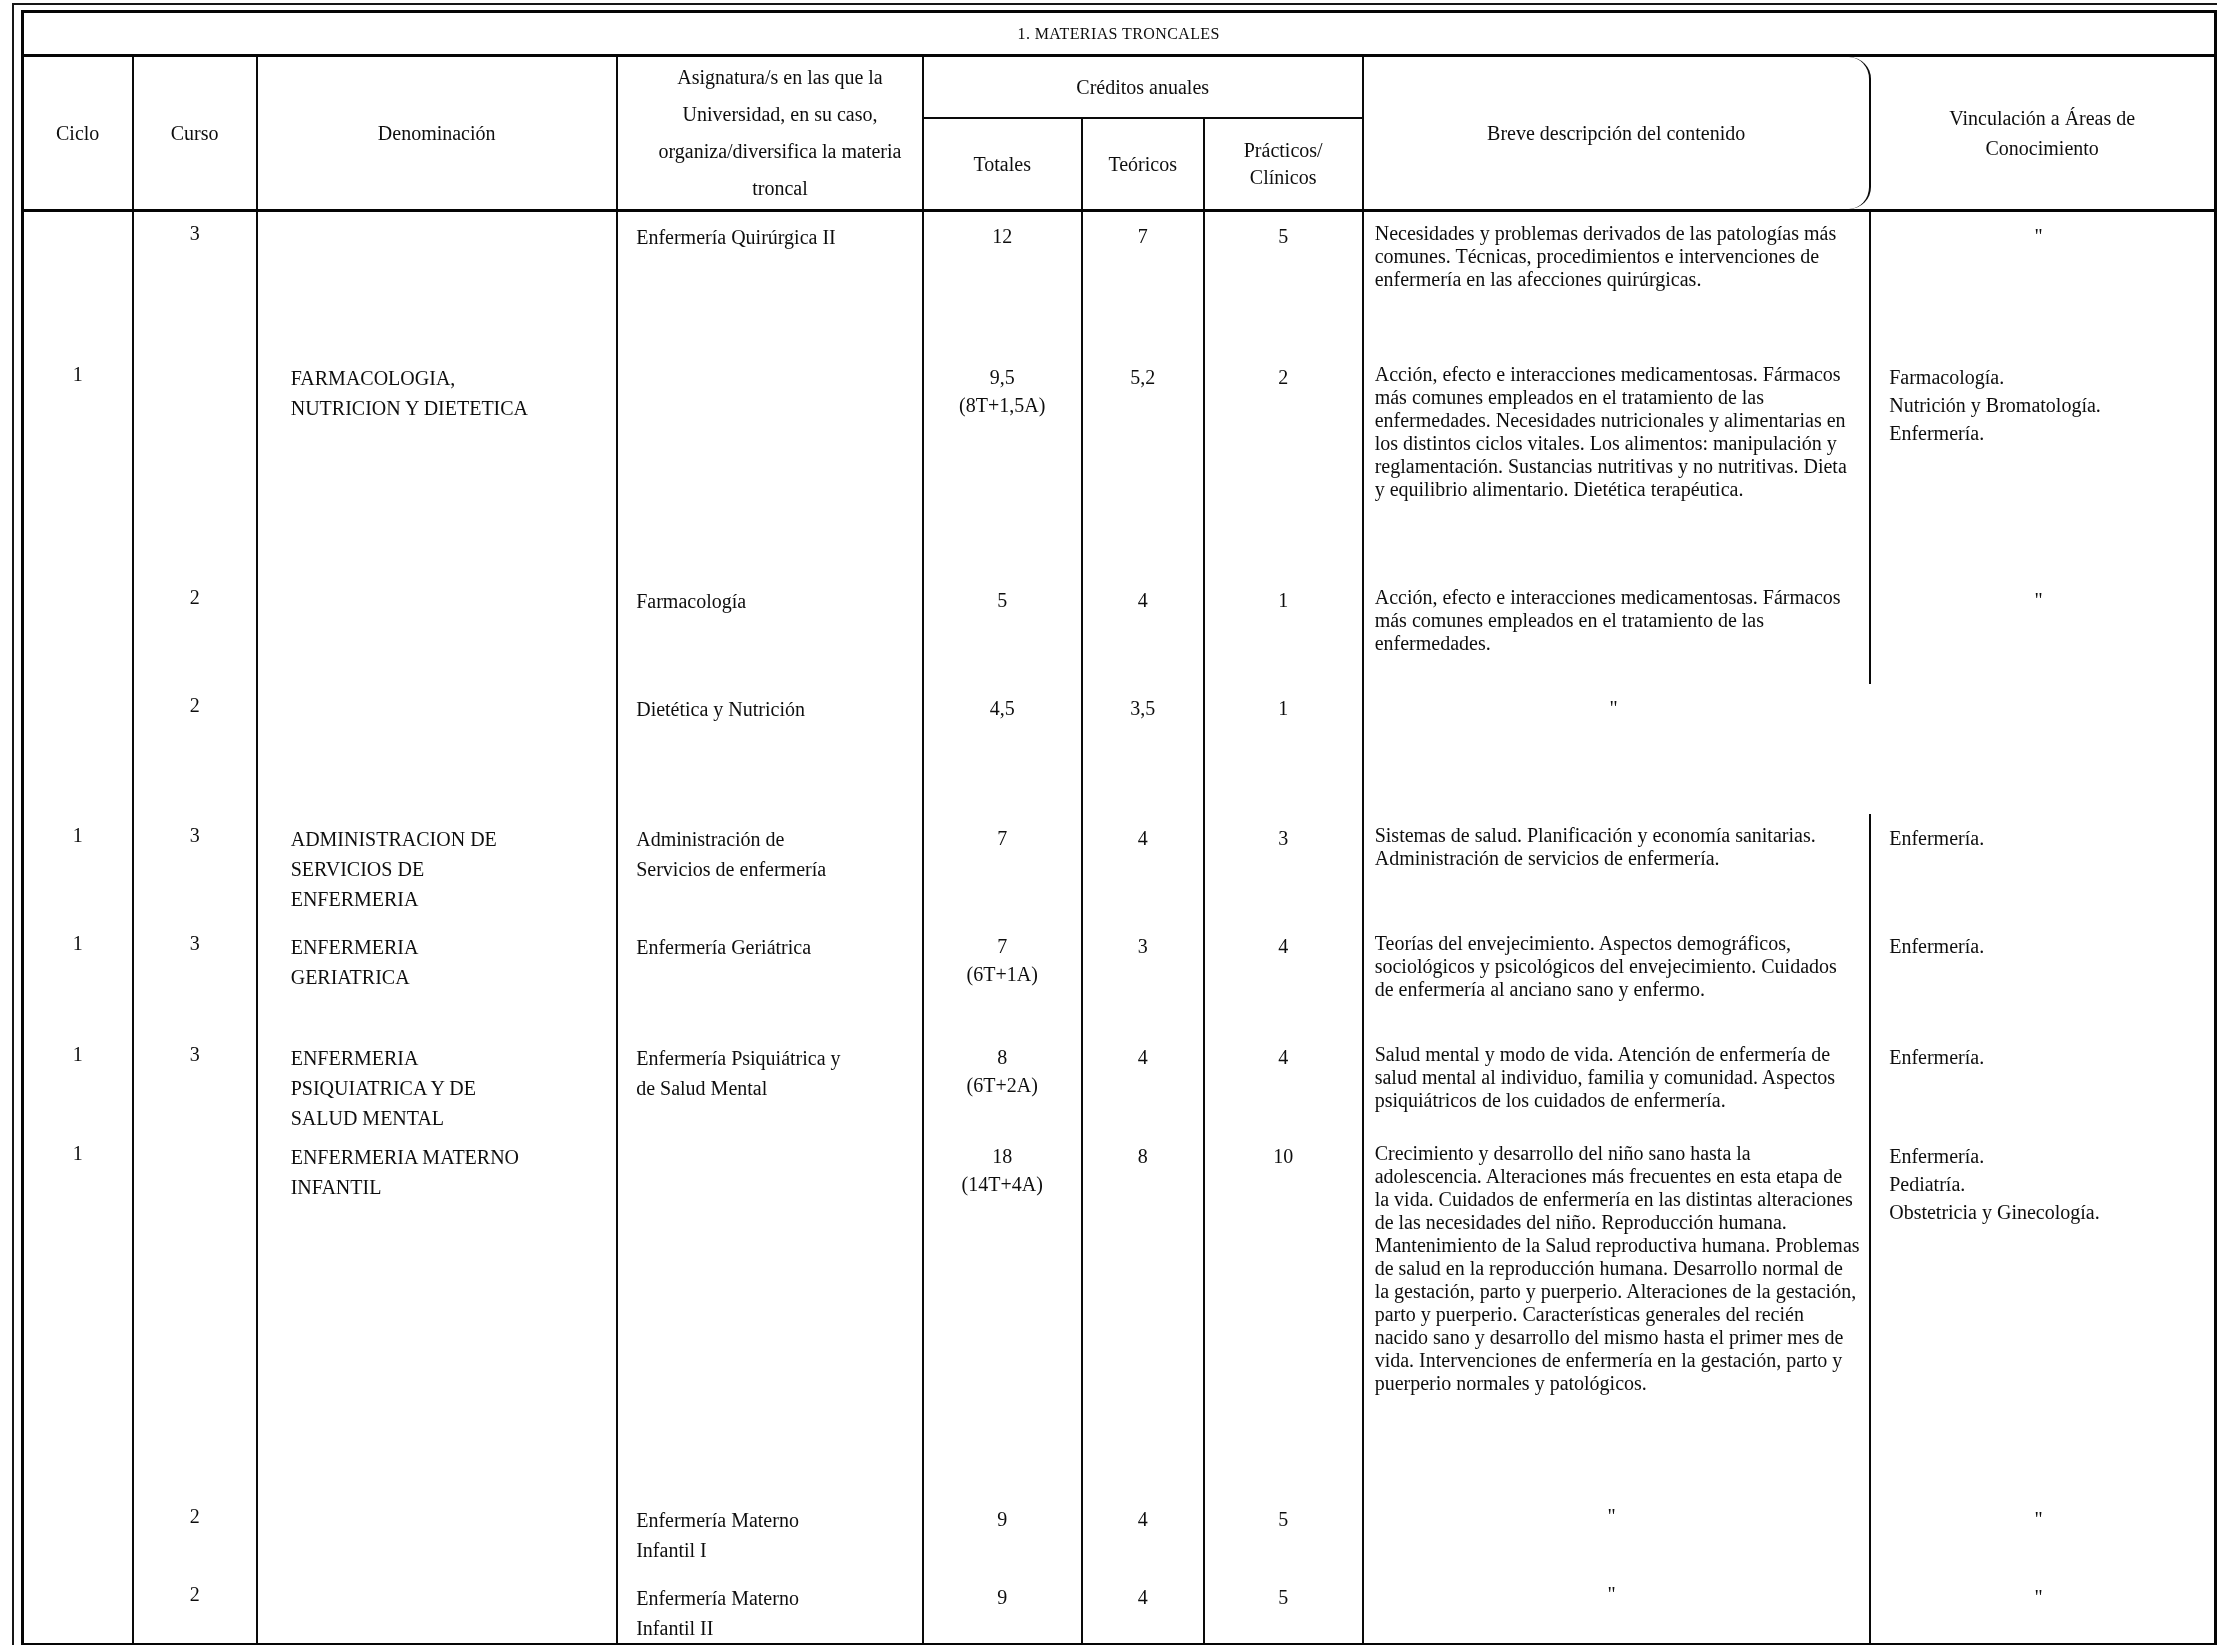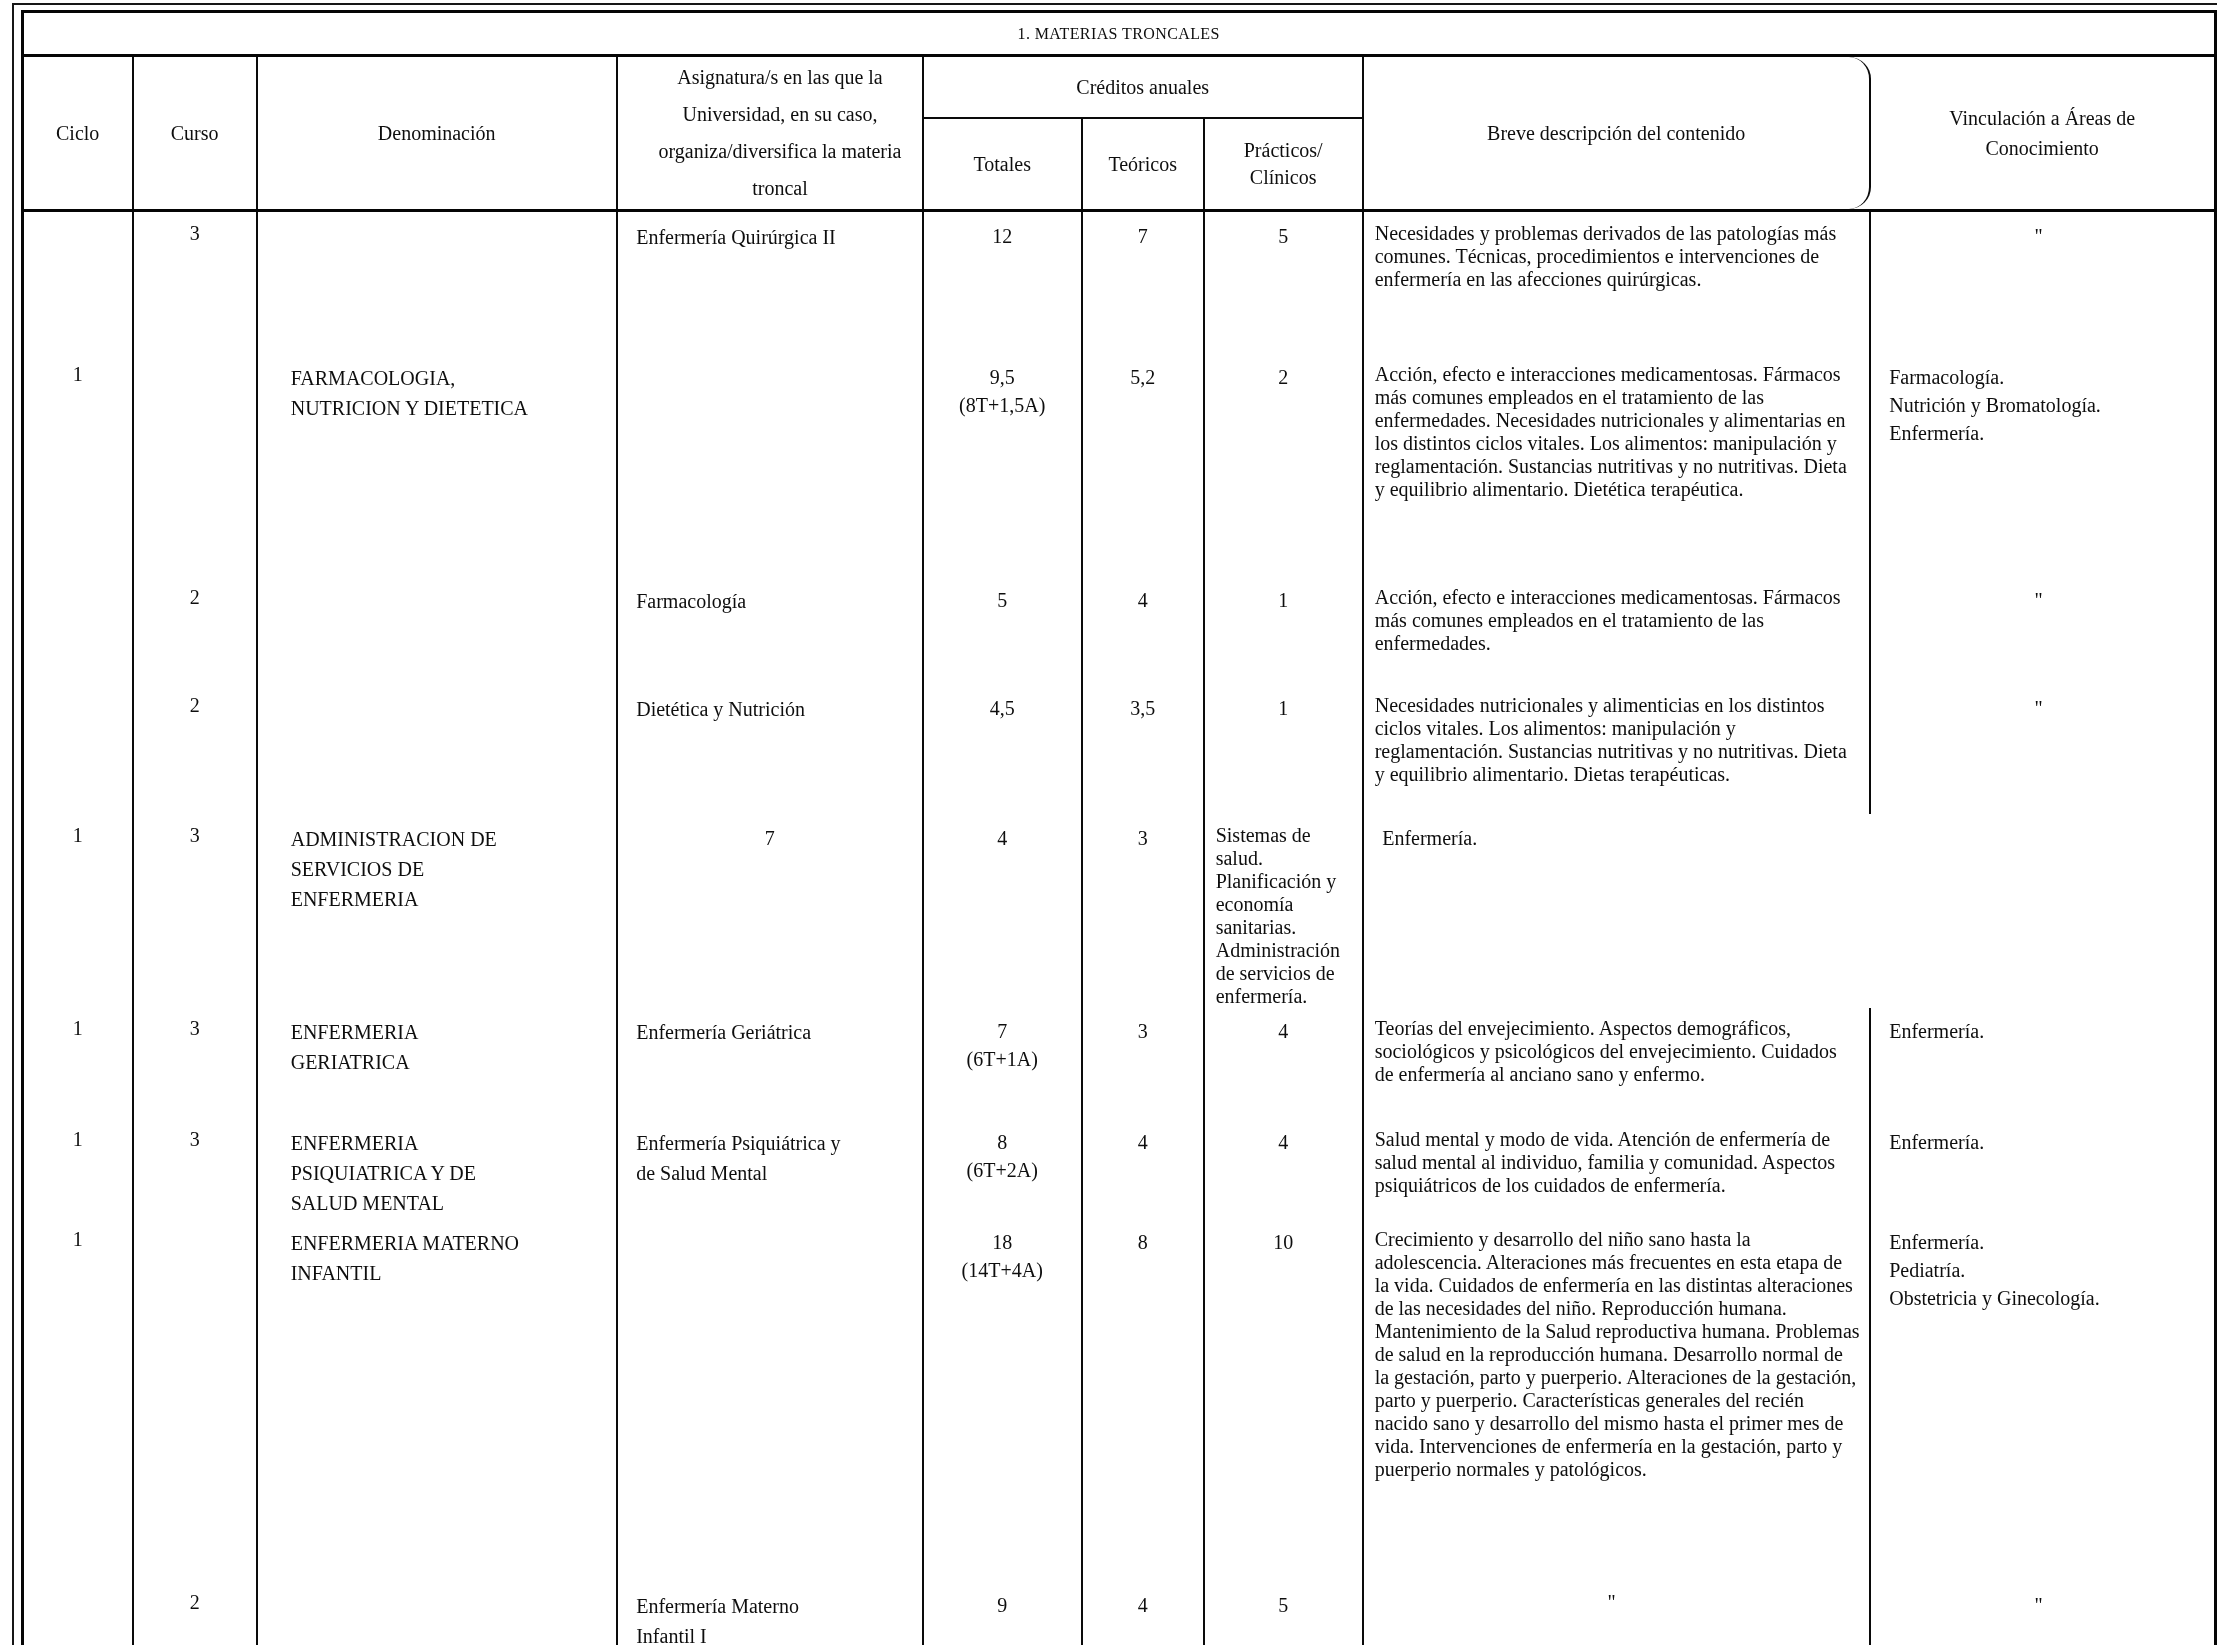--- a/index.html
+++ b/index.html
@@ -152,30 +152,31 @@
         </div>
 
         <div class="grid9 row">
           <div class="cell bR c-ciclo"></div>
           <div class="cell bR c-curso">2</div>
           <div class="cell bR c-denominacion pre"></div>
           <div class="cell bR c-asignatura pre">Dietética y Nutrición</div>
           <div class="cell bR c-num pre">4,5</div>
           <div class="cell bR c-num">3,5</div>
           <div class="cell bR c-num">1</div>
-          <div class="cell bR c-descripcion">Necesidades nutricionales y alimenticias en los distintos ciclos vitales. Los alimentos: manipulación y reglamentación. Sustancias nutritivas y no nutritivas. Dieta y equilibrio alimentario. Dietas terapéuticas.</div>
           <div class="cell c-vinculacion ditto">"</div>
         </div>
 
         <div class="grid9 row">
           <div class="cell bR c-ciclo">1</div>
           <div class="cell bR c-curso">3</div>
           <div class="cell bR c-denominacion pre">ADMINISTRACION DE
 SERVICIOS DE
 ENFERMERIA</div>
+          <div class="cell bR c-asignatura pre">Administración de
+Servicios de enfermería</div>
           <div class="cell bR c-num pre">7</div>
           <div class="cell bR c-num">4</div>
           <div class="cell bR c-num">3</div>
           <div class="cell bR c-descripcion">Sistemas de salud. Planificación y economía sanitarias. Administración de servicios de enfermería.</div>
           <div class="cell c-vinculacion pre">Enfermería.</div>
         </div>
 
         <div class="grid9 row">
           <div class="cell bR c-ciclo">1</div>
           <div class="cell bR c-curso">3</div>

